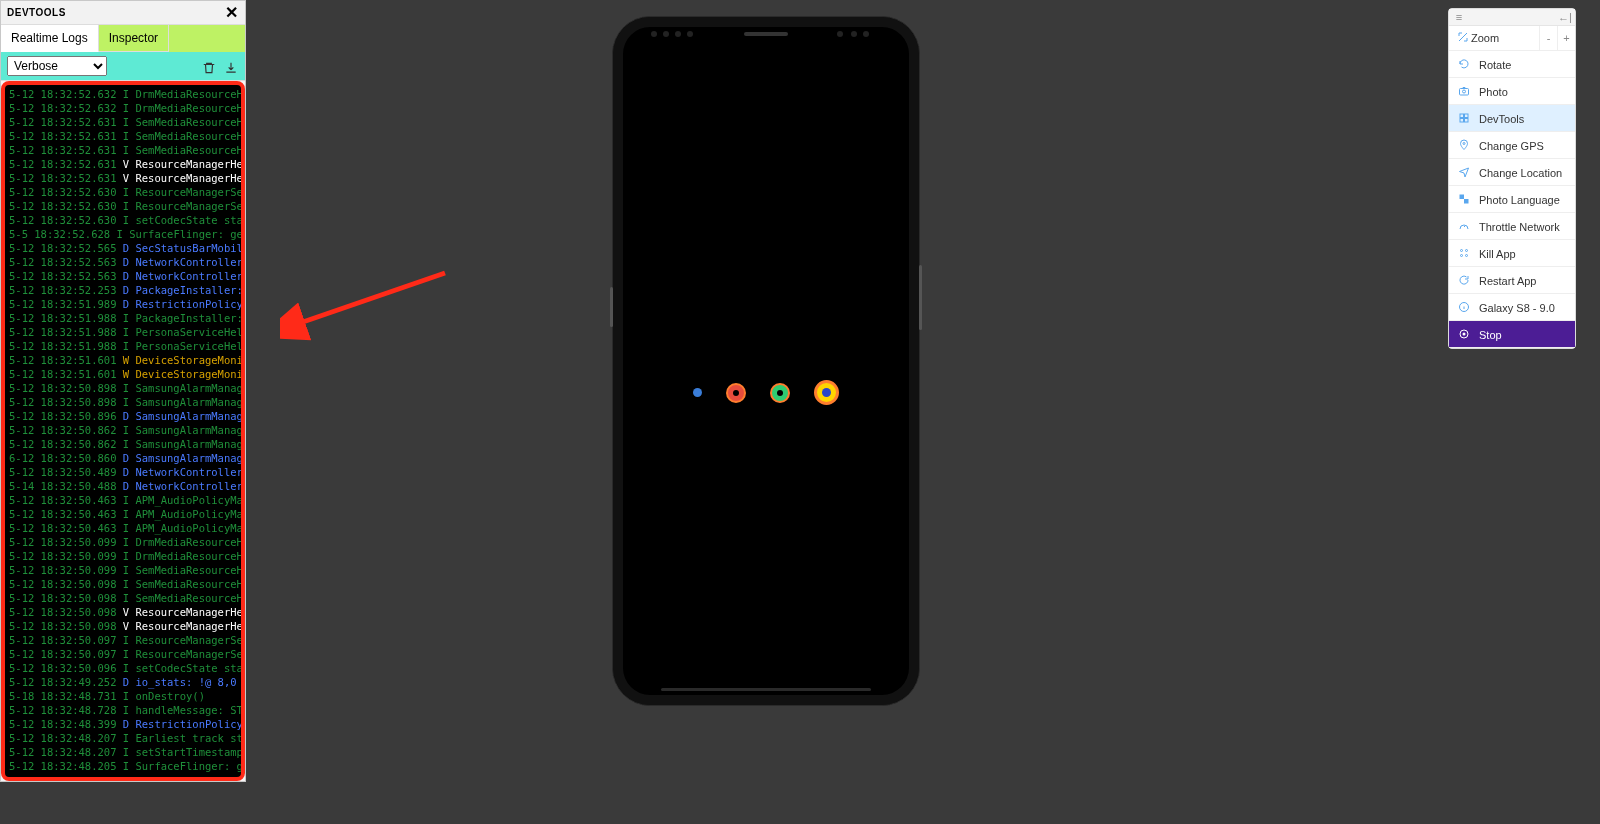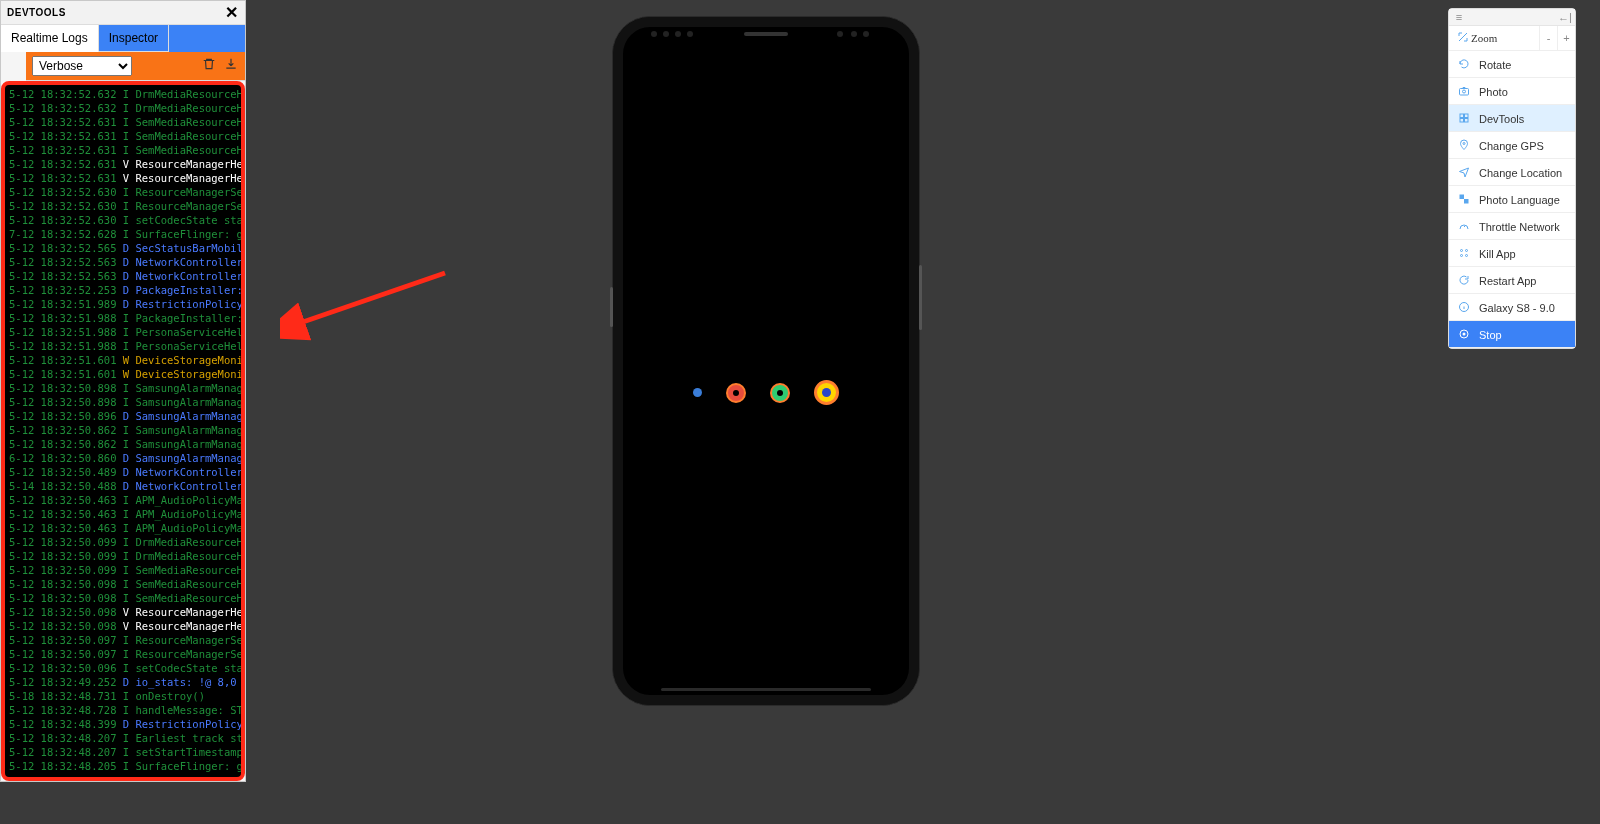--- a/index.html
+++ b/index.html
@@ -28,37 +28,36 @@
     justify-content: space-between;
     align-items: center;
     padding: 2px 6px;
     font-size: 10px;
     font-weight: 700;
     letter-spacing: .5px;
     border-bottom: 1px solid #ddd;
     background: #f2f2f2;
   }
   .devtools-title .close { font-size: 16px; cursor: pointer; font-weight: 700; }
-  .tabs { display:flex; background:#3b82f6; }
+  .tabs { display:flex; background:#bef264; }
   .tab {
     padding: 6px 10px;
     font-size: 12px;
     border-right: 1px solid #ddd;
     border-bottom: 1px solid #ddd;
     cursor: pointer;
   }
   .tab.active { background: #fff; border-bottom: 1px solid #fff; }
   .toolbar {
     display:flex;
-    align-items:flex-start;
+    align-items:flex-end;
     gap:6px;
     padding: 4px 6px;
-    background:#f97316;
+    background:#5eead4;
     border-bottom: 1px solid #ddd;
-    margin-left: 25px;
   }
   .toolbar select {
     font-size: 12px;
     padding: 1px 2px;
     width: 100px;
   }
   .toolbar .spacer { flex:1; }
   .tb-icon { width:16px; height:16px; display:inline-flex; align-items:center; justify-content:center; cursor:pointer; }
   .search {
     width: 100%;
@@ -143,25 +142,25 @@
   }
   .sb-top { display:flex; justify-content:space-between; align-items:center; padding:2px 4px; background:#f4f4f4; border-bottom:1px solid #e5e5e5;}
   .sb-icon{ width:12px; height:12px; display:inline-flex; align-items:center; justify-content:center; color:#888;}
   .sb-row {
     display:flex; align-items:flex-end; gap:8px;
     padding:6px 8px;
     border-bottom:1px solid #eee;
     cursor:pointer;
   }
   .sb-row.selected{ background:#dff0ff;}
-  .sb-row.stop{ background:#3b82f6; color:#fff;}
+  .sb-row.stop{ background:#4c1d95; color:#fff;}
   .sb-row .ic { width:14px; height:14px; display:inline-flex;align-items:center;justify-content:center; color:#5aa7ee; flex-shrink:0;}
   .sb-row.stop .ic{ color:#fff;}
   .sb-zoom { display:flex; align-items:center;}
-  .sb-zoom .lbl{ padding:6px 6px 6px 8px; flex:1;font-family:Liberation Serif, serif;}
+  .sb-zoom .lbl{ padding:6px 6px 6px 8px; flex:1;}
   .sb-zoom .btn{ width:18px; text-align:center; padding:6px 0; border-left:1px solid #eee; cursor:pointer; color:#888;}
   .sb-zoom .ic{ width:14px; padding-left:8px; color:#5aa7ee;}
 
 </style>
 </head>
 <body>
 
 <div class="devtools">
   <div class="devtools-title">
     <span>DEVTOOLS</span>
@@ -191,21 +190,21 @@
       <div class="log-line"><span class="ts">5-12 18:32:52.632</span> <span class="lvl-I">I DrmMediaResourceHelper: resou</span></div>
       <div class="log-line"><span class="ts">5-12 18:32:52.632</span> <span class="lvl-I">I DrmMediaResourceHelper: onSta</span></div>
       <div class="log-line"><span class="ts">5-12 18:32:52.631</span> <span class="lvl-I">I SemMediaResourceHelper: onSta</span></div>
       <div class="log-line"><span class="ts">5-12 18:32:52.631</span> <span class="lvl-I">I SemMediaResourceHelper: [1] m</span></div>
       <div class="log-line"><span class="ts">5-12 18:32:52.631</span> <span class="lvl-I">I SemMediaResourceHelper: makeR</span></div>
       <div class="log-line"><span class="ts">5-12 18:32:52.631</span> <span class="lvl-V">V ResourceManagerHelper-JNI: no</span></div>
       <div class="log-line"><span class="ts">5-12 18:32:52.631</span> <span class="lvl-V">V ResourceManagerHelper-JNI: JN</span></div>
       <div class="log-line"><span class="ts">5-12 18:32:52.630</span> <span class="lvl-I">I ResourceManagerService: writeR</span></div>
       <div class="log-line"><span class="ts">5-12 18:32:52.630</span> <span class="lvl-I">I ResourceManagerService: getMed</span></div>
       <div class="log-line"><span class="ts">5-12 18:32:52.630</span> <span class="lvl-I">I setCodecState state : 1</span></div>
-      <div class="log-line"><span class="ts">7-12 18:32:52.628</span> <span class="lvl-I">I SurfaceFlinger: getDisplayLoc</span></div>
+      <div class="log-line"><span class="ts">5-5 18:32:52.628</span> <span class="lvl-I">I SurfaceFlinger: getDisplayLoc</span></div>
       <div class="log-line"><span class="ts">5-12 18:32:52.565</span> <span class="lvl-D">D SecStatusBarMobileView: updat</span></div>
       <div class="log-line"><span class="ts">5-12 18:32:52.563</span> <span class="lvl-D">D NetworkController.MobileSigna</span></div>
       <div class="log-line"><span class="ts">5-12 18:32:52.563</span> <span class="lvl-D">D NetworkController.MobileSigna</span></div>
       <div class="log-line"><span class="ts">5-12 18:32:52.253</span> <span class="lvl-D">D PackageInstaller: InstallLogc</span></div>
       <div class="log-line"><span class="ts">5-12 18:32:51.989</span> <span class="lvl-D">D RestrictionPolicy: isNonMarke</span></div>
       <div class="log-line"><span class="ts">5-12 18:32:51.988</span> <span class="lvl-I">I PackageInstaller:  getting th</span></div>
       <div class="log-line"><span class="ts">5-12 18:32:51.988</span> <span class="lvl-I">I PersonaServiceHelper: DO is n</span></div>
       <div class="log-line"><span class="ts">5-12 18:32:51.988</span> <span class="lvl-I">I PersonaServiceHelper: isCalle</span></div>
       <div class="log-line"><span class="ts">5-12 18:32:51.601</span> <span class="lvl-W">W DeviceStorageMonitorService:</span></div>
       <div class="log-line"><span class="ts">5-12 18:32:51.601</span> <span class="lvl-W">W DeviceStorageMonitorService:</span></div>

